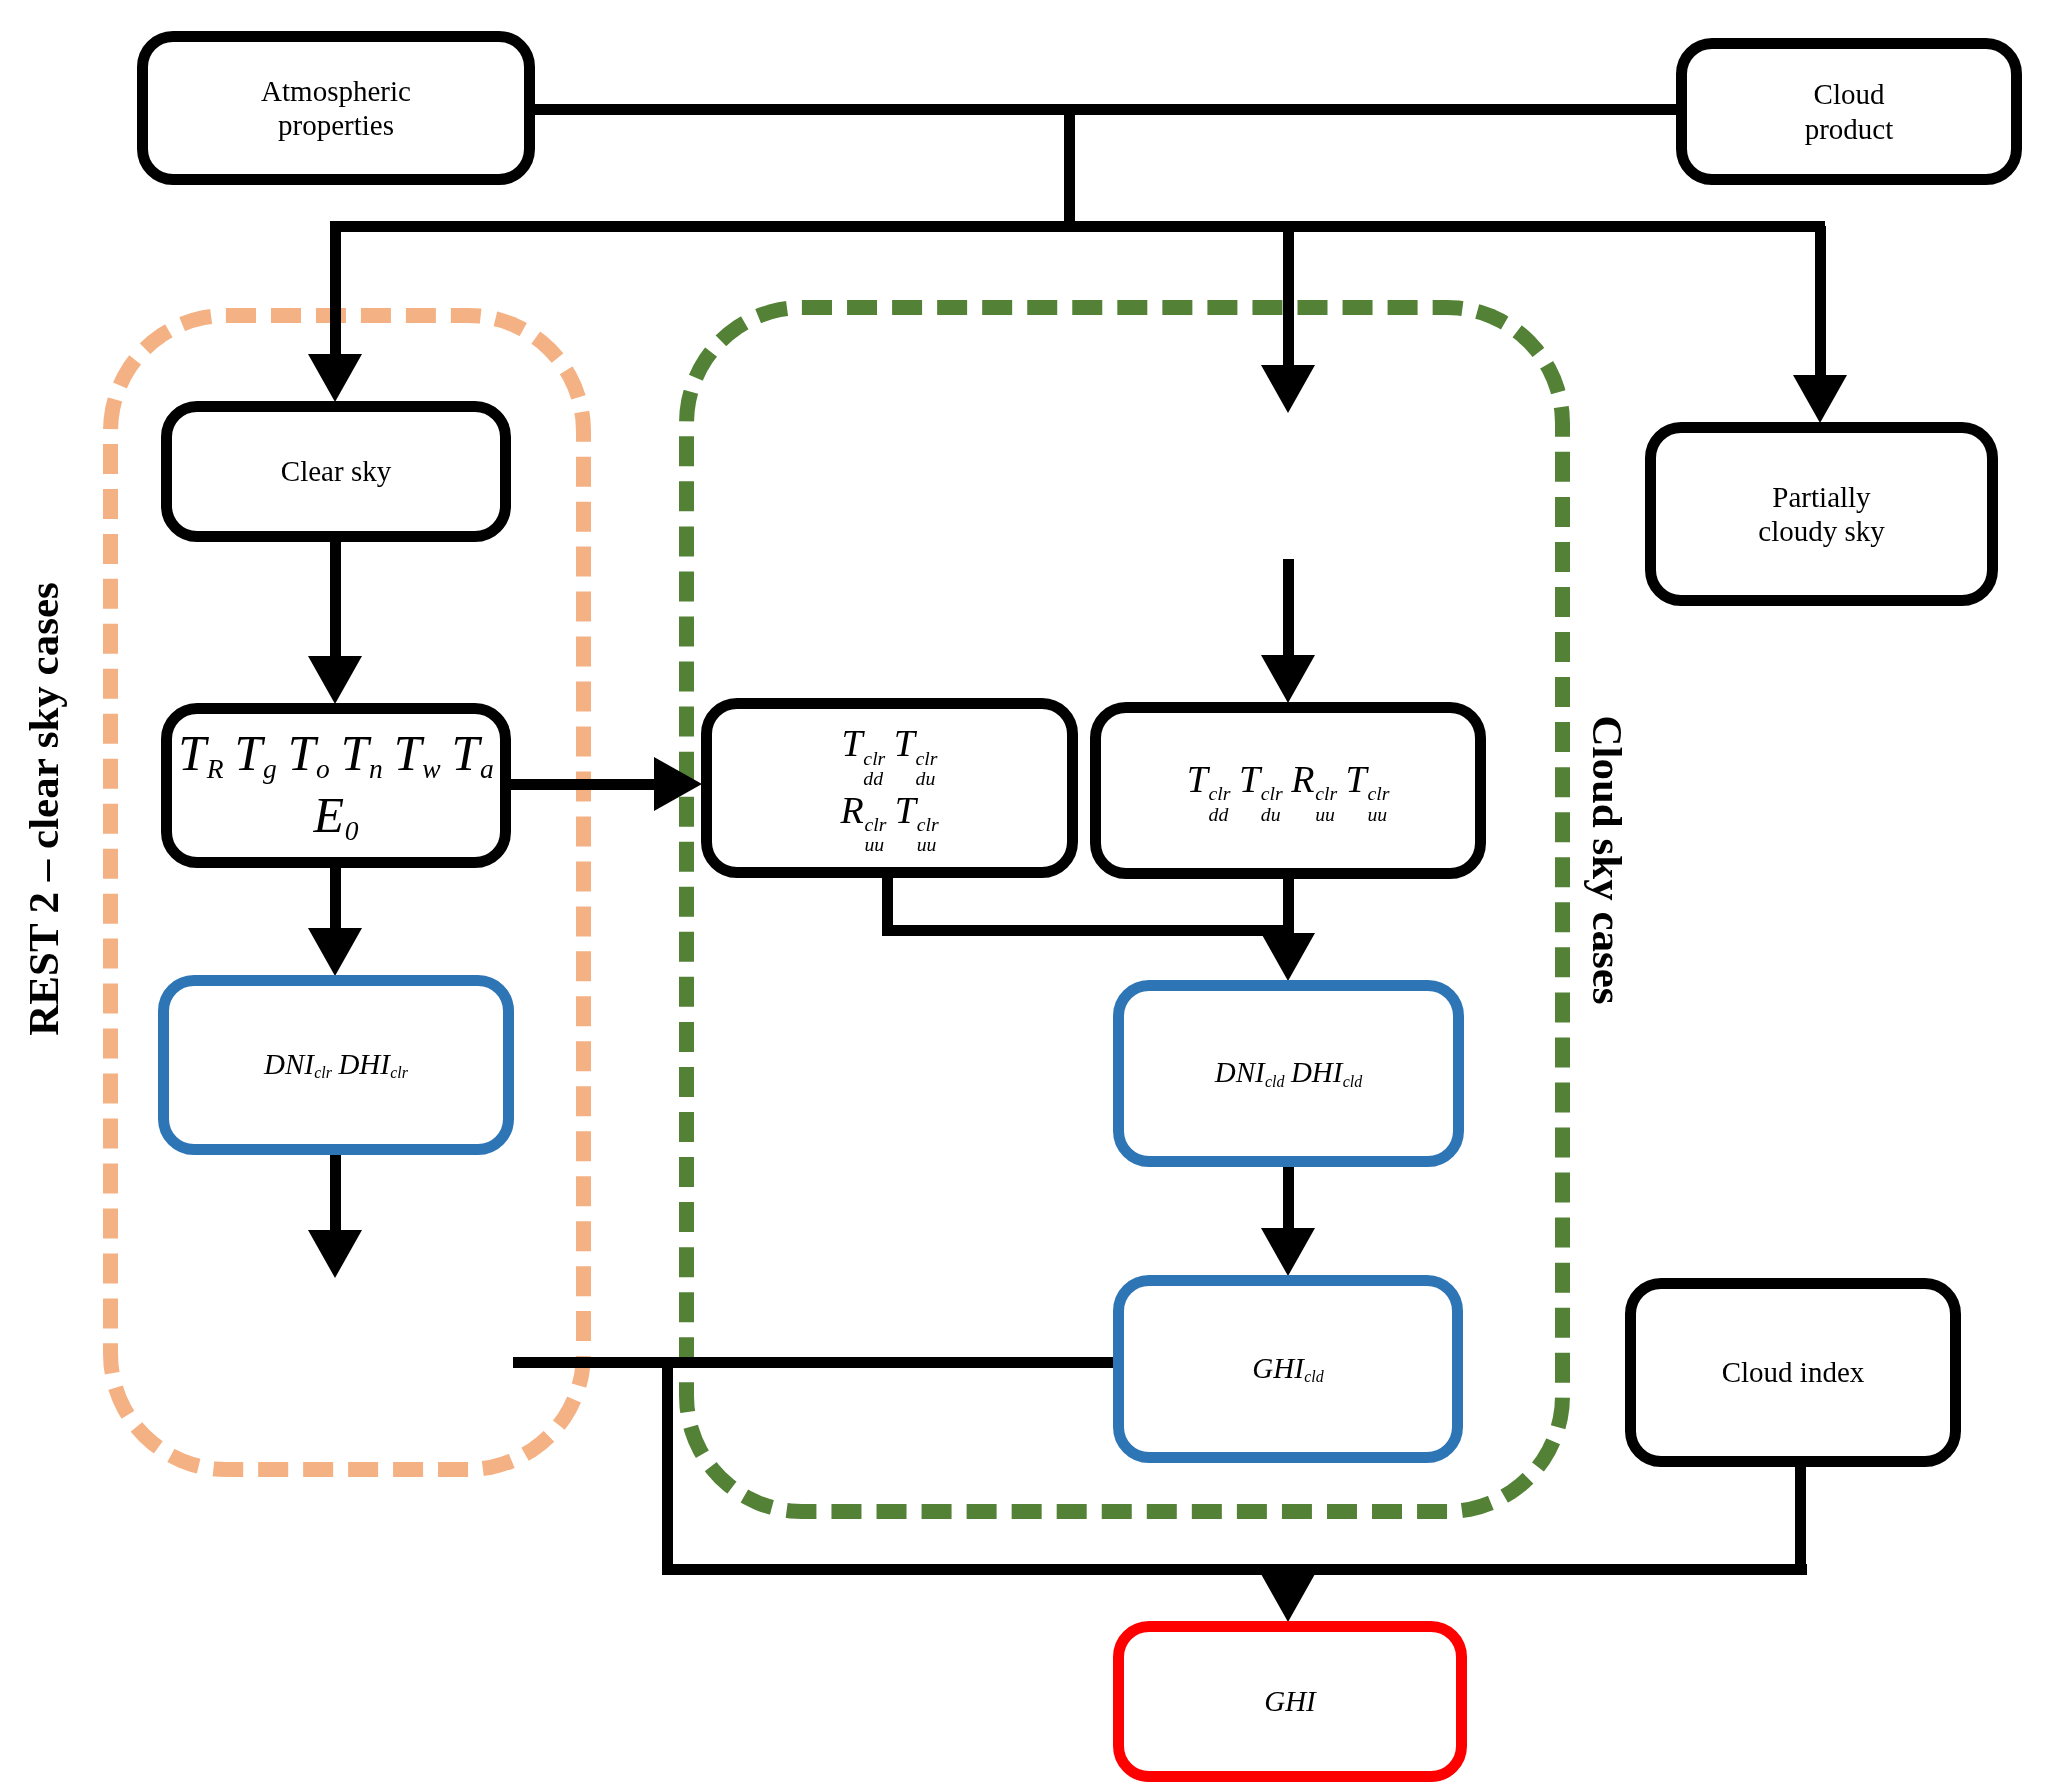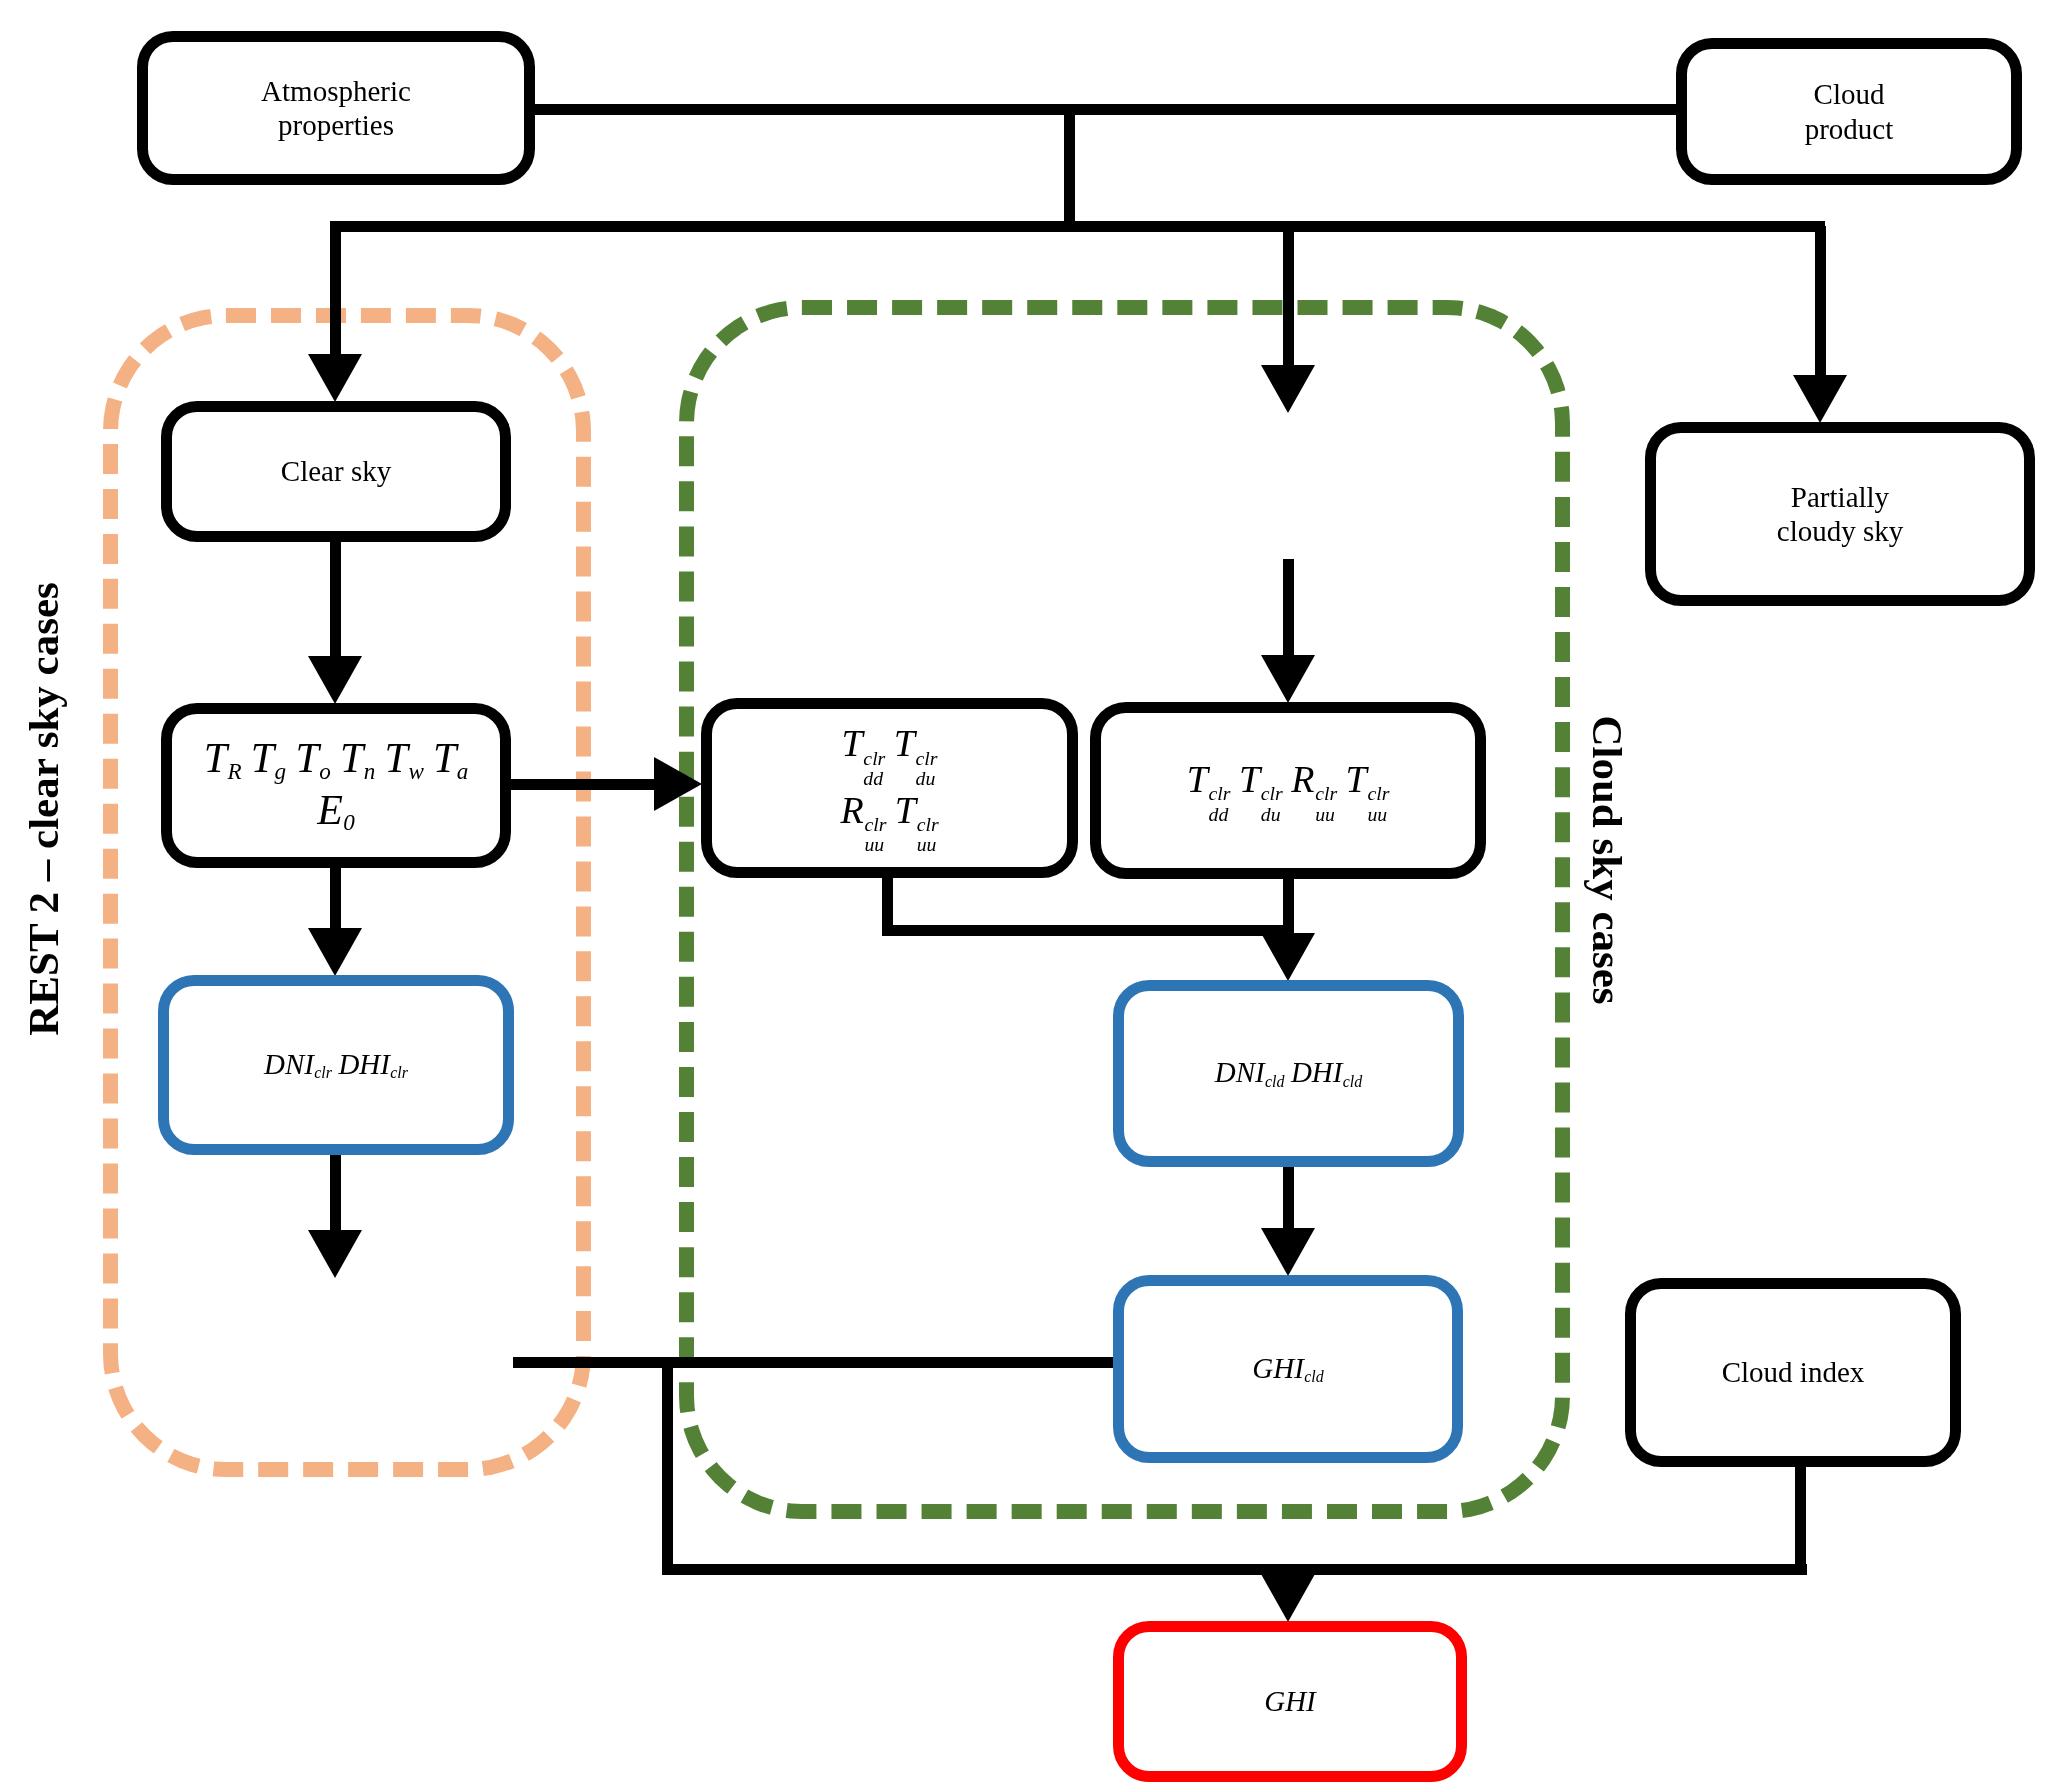--- a/index.html
+++ b/index.html
@@ -108,21 +108,21 @@
   <div class="arr down" style="left:1261px; top:1574px;"></div>
 
   <div class="node" style="left:137px; top:31px; width:398px; height:154px;">Atmospheric
 properties</div>
 
   <div class="node" style="left:1676px; top:38px; width:346px; height:147px;">Cloud
 product</div>
 
   <div class="node" style="left:161px; top:401px; width:350px; height:141px;">Clear sky</div>
 
-  <div class="node formula" style="left:161px; top:703px; width:350px; height:165px; font-size:42px;">
+  <div class="node formula" style="left:161px; top:703px; width:350px; height:165px; font-size:50px;">
       <div class="fline">
         <span class="fseg"><span class="fbase">T</span><span class="fsubonly">R</span></span>
         <span class="fseg"><span class="fbase">T</span><span class="fsubonly">g</span></span>
         <span class="fseg"><span class="fbase">T</span><span class="fsubonly">o</span></span>
         <span class="fseg"><span class="fbase">T</span><span class="fsubonly">n</span></span>
         <span class="fseg"><span class="fbase">T</span><span class="fsubonly">w</span></span>
         <span class="fseg"><span class="fbase">T</span><span class="fsubonly">a</span></span>
       </div>
       <div class="fline">
         <span class="fseg"><span class="fbase">E</span><span class="fsubonly">0</span></span>
@@ -167,21 +167,21 @@
             <span class="fsup">clr</span>
             <span class="fsub">uu</span>
           </span></span>
         <span class="fseg"><span class="fbase">T</span><span class="fstack">
             <span class="fsup">clr</span>
             <span class="fsub">uu</span>
           </span></span>
       </div>
     </div>
 
-  <div class="node" style="left:1645px; top:422px; width:390px; height:184px;">Partially
+  <div class="node" style="left:1645px; top:422px; width:353px; height:184px;">Partially
 cloudy sky</div>
 
   <div class="node formula" style="left: 158px; top: 975px; width: 356px; height: 180px; border-color: rgb(46, 117, 182);">
       <div class="fline">
         <span class="fseg"><span class="fbase">DNI</span><span class="fsubonly">clr</span></span>
         <span class="fseg"><span class="fbase">DHI</span><span class="fsubonly">clr</span></span>
       </div>
     </div>
 
 

